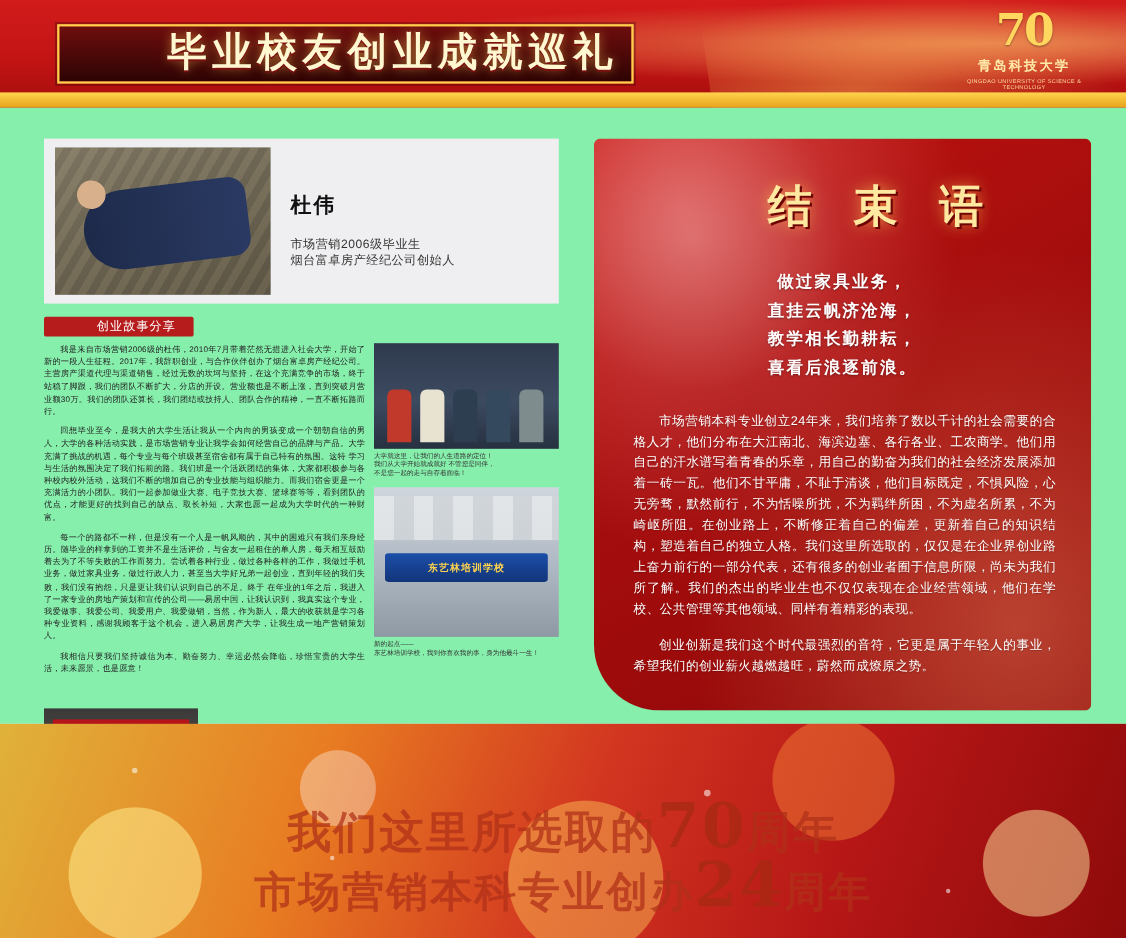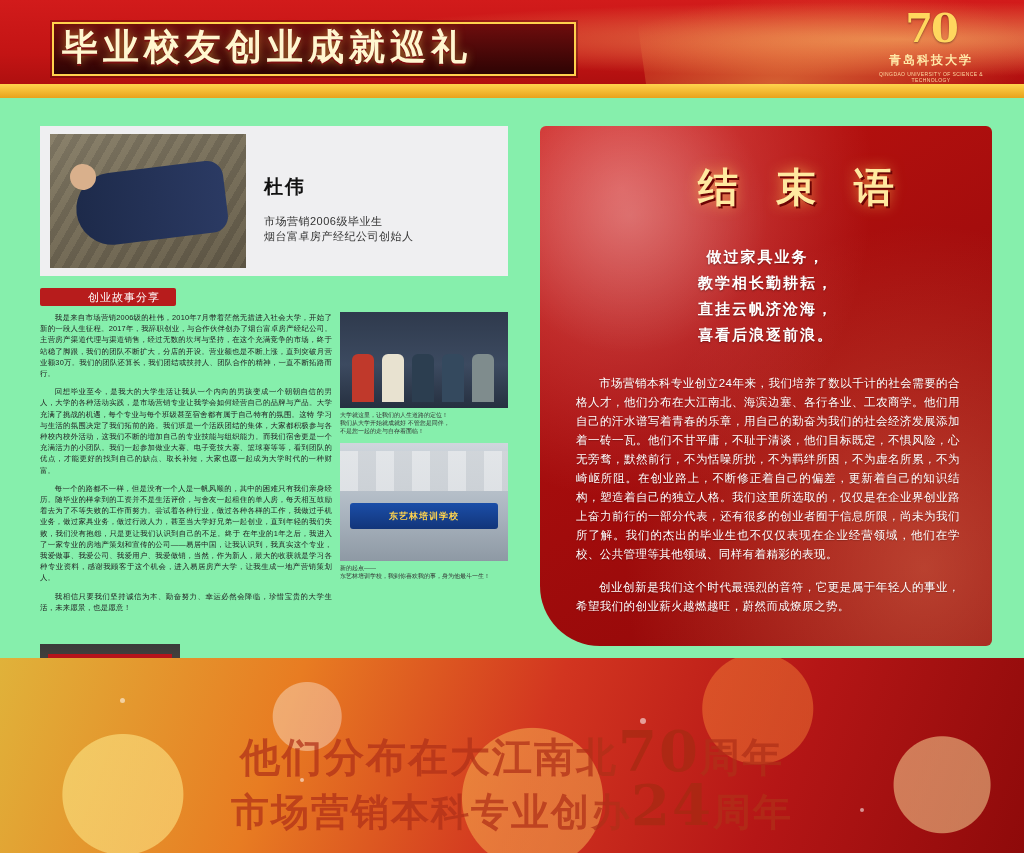--- a/index.html
+++ b/index.html
@@ -29,21 +29,21 @@
     transform:rotate(-8deg);
   }
   .title-plate{
     position:absolute;left:52px;top:22px;width:520px;height:50px;
     background:linear-gradient(180deg,#6e0d0d,#2e0404);
     border:2px solid #ffd24d;
     box-shadow:0 0 0 2px rgba(0,0,0,.25);
   }
   .main-title{
     position:absolute;left:62px;top:24px;width:500px;height:46px;
-    line-height:46px;text-align:left;
+    line-height:46px;text-align:right;
     font-family:Liberation Sans, sans-serif;
     font-weight:bold;font-size:36px;letter-spacing:5px;
     color:#fff7d0;
     text-shadow:0 2px 0 #7b1010, 0 0 10px rgba(255,200,80,.6);
     white-space:nowrap;
   }
   
   .logo{
     position:absolute;right:28px;top:8px;width:130px;height:80px;text-align:center;
   }
@@ -106,21 +106,21 @@
   .side-photos{position:absolute;right:0;top:0;width:168px;}
   .ph{position:relative;width:168px;overflow:hidden;}
   .cap{font-size:6px;color:#333;line-height:8px;margin:3px 0 8px 0;}
   .ph-students{
     height:96px;
     background:linear-gradient(180deg,#2f3a4d 0%, #3c4a60 55%, #263040 100%);
     position:relative;
   }
   .ph-students .b{position:absolute;bottom:6px;width:22px;height:48px;border-radius:6px 6px 0 0;}
   .ph-school{
-    height:118px;margin-top:2px;
+    height:136px;margin-top:2px;
     background:linear-gradient(180deg,#cfd6dd 0%,#aab4bf 60%,#8e99a4 100%);
     position:relative;
   }
   .ph-school .sign{
     position:absolute;left:10px;top:60px;width:148px;height:26px;
     background:linear-gradient(180deg,#1b4ea8,#12357a);border-radius:3px;
     color:#ffd34d;font-size:9px;line-height:26px;text-align:center;letter-spacing:1px;font-weight:bold;
   }
   .ph-school .band{
     position:absolute;left:0;top:8px;width:168px;height:40px;
@@ -280,39 +280,39 @@
         </div>
 
       </div>
     </div>
 
     <div class="right-panel">
       <div class="glow"></div>
       <div class="ending-title">结 束 语</div>
       <div class="verse">
         <div>做过家具业务，</div>
+        <div>直挂云帆济沧海，</div>
         <div>教学相长勤耕耘，</div>
-        <div>直挂云帆济沧海，</div>
         <div>喜看后浪逐前浪。</div>
       </div>
       <div class="rp-text">
         <p>市场营销本科专业创立24年来，我们培养了数以千计的社会需要的合格人才，他们分布在大江南北、海滨边塞、各行各业、工农商学。他们用自己的汗水谱写着青春的乐章，用自己的勤奋为我们的社会经济发展添加着一砖一瓦。他们不甘平庸，不耻于清谈，他们目标既定，不惧风险，心无旁骛，默然前行，不为恬噪所扰，不为羁绊所困，不为虚名所累，不为崎岖所阻。在创业路上，不断修正着自己的偏差，更新着自己的知识结构，塑造着自己的独立人格。我们这里所选取的，仅仅是在企业界创业路上奋力前行的一部分代表，还有很多的创业者囿于信息所限，尚未为我们所了解。我们的杰出的毕业生也不仅仅表现在企业经营领域，他们在学校、公共管理等其他领域、同样有着精彩的表现。</p>
         <p>创业创新是我们这个时代最强烈的音符，它更是属于年轻人的事业，希望我们的创业薪火越燃越旺，蔚然而成燎原之势。</p>
       </div>
     </div>
 
   </div>
 
   <div class="bottom-band">
     <div class="spark" style="left:120px;top:40px;width:5px;height:5px;"></div>
     <div class="spark" style="left:300px;top:120px;width:4px;height:4px;"></div>
     <div class="spark" style="left:640px;top:60px;width:6px;height:6px;"></div>
     <div class="spark" style="left:860px;top:150px;width:4px;height:4px;"></div>
 
     <div class="btxt l1">
-      <span>他们分布在大江南北</span><span class="big">70</span><span>周年</span>
+      <span>我们这里所选取的</span><span class="big">70</span><span>周年</span>
     </div>
     <div class="btxt l2">
       <span>市场营销本科专业创办</span><span class="big">24</span><span>周年</span>
     </div>
   </div>
 
 </div>
 
 </body></html>

